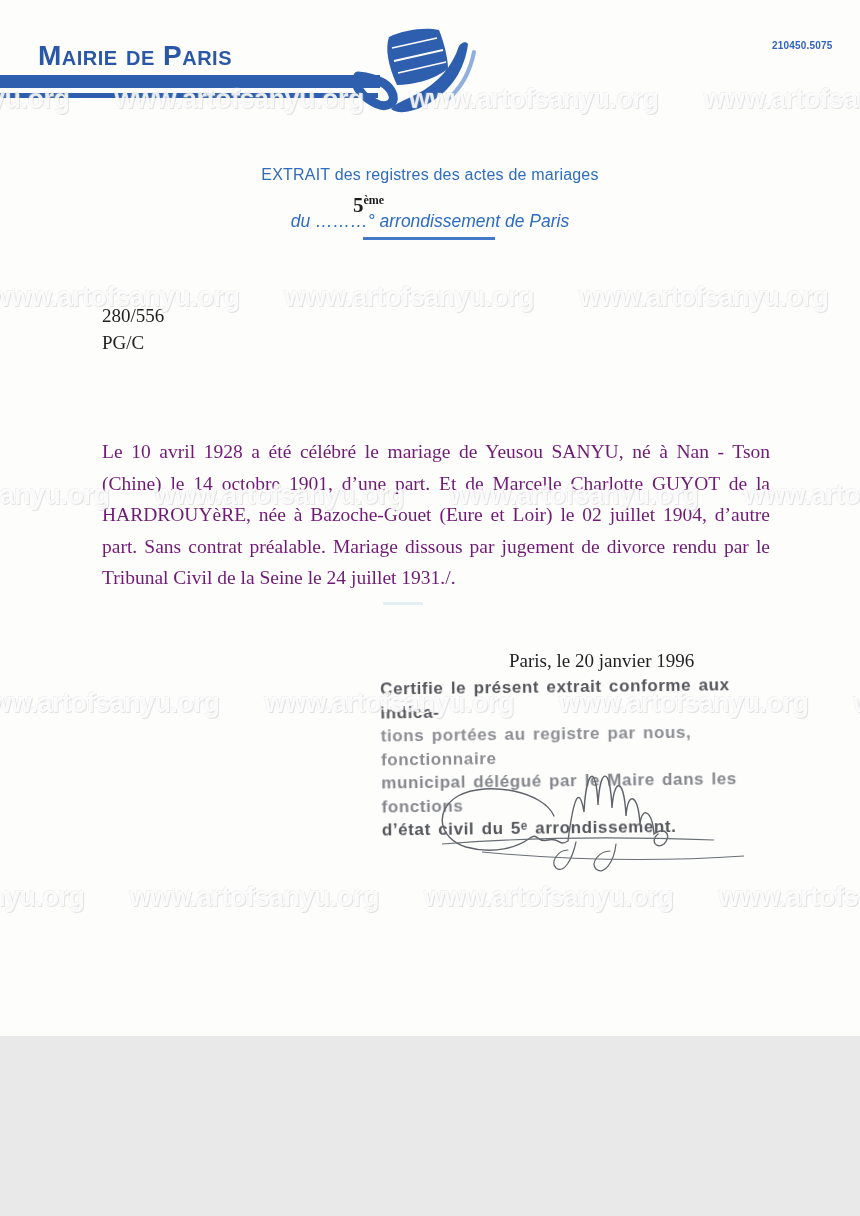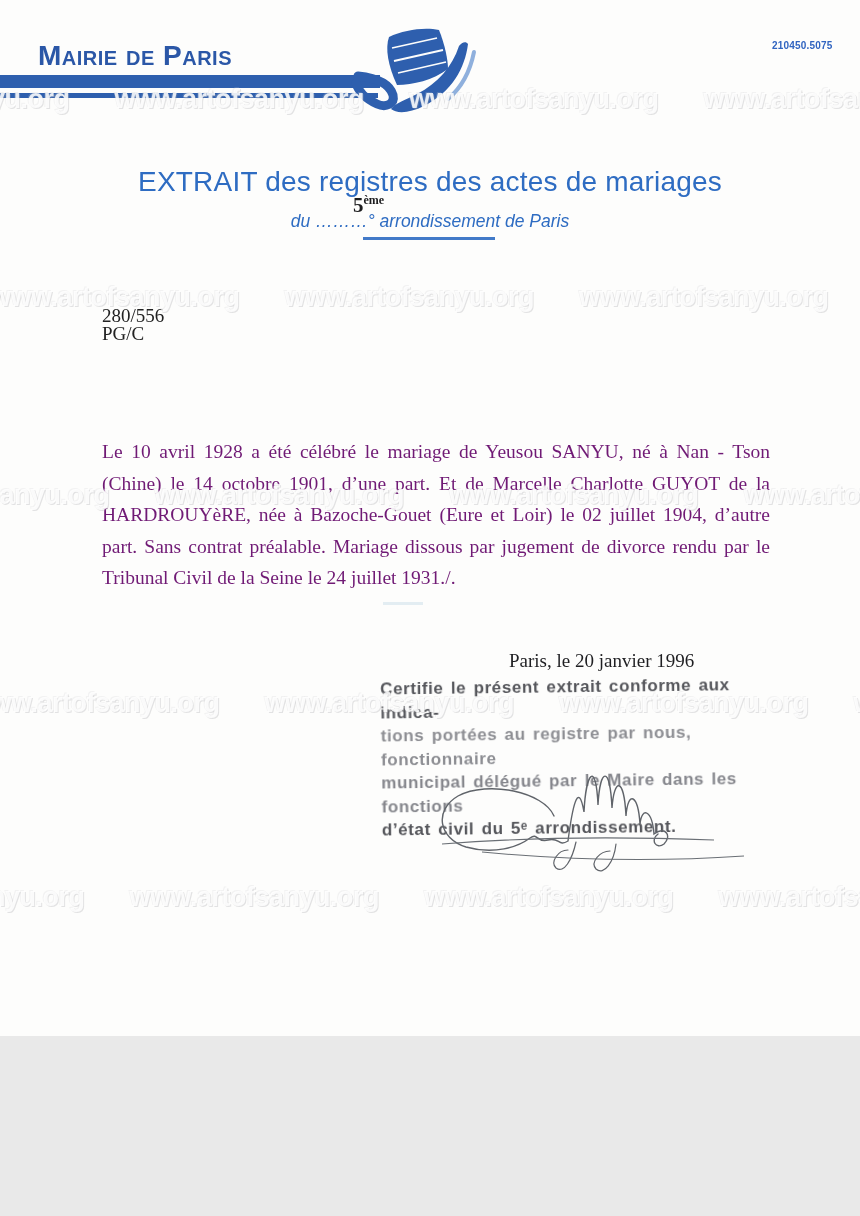--- a/index.html
+++ b/index.html
@@ -20,21 +20,21 @@
   }
   .doc-number{
     position:absolute;left:772px;top:40px;
     font-size:10px;font-weight:bold;color:#3064c0;letter-spacing:.2px;
   }
   .logo-svg{position:absolute;left:0;top:0;}
   
   .doc-title{
     position:absolute;left:0;top:166px;width:860px;
     text-align:center;
-    font-size:28px;font-weight:500;color:#2e6cc2;letter-spacing:.2px;
+    font-size:16px;font-weight:500;color:#2e6cc2;letter-spacing:.2px;
   }
   .arrondissement-no{
     position:absolute;left:353px;top:193px;
     font-family:"Liberation Serif",serif;
     font-size:21px;color:#1c1c1e;font-weight:bold;
   }
   .arrondissement-no sup{font-size:12px;}
   .doc-subtitle{
     position:absolute;left:0;top:211px;width:860px;
     text-align:center;
@@ -45,21 +45,21 @@
     position:absolute;left:363px;top:237px;width:132px;height:3px;
     background:#2e6cc2;opacity:.9;
   }
   
   .ref{
     position:absolute;left:102px;
     font-family:"Liberation Serif",serif;
     font-size:19px;color:#222;
   }
   .ref-number{top:305px;}
-  .ref-initials{top:323px;}
+  .ref-initials{top:332px;}
   
   .act-text{
     position:absolute;left:102px;top:436px;width:668px;
     font-family:"Liberation Serif",serif;
     font-size:19.5px;line-height:31.6px;color:#701a75;
     text-align:justify;
   }
   .section-divider{
     position:absolute;left:383px;top:602px;width:40px;height:3px;
     background:#e3edf2;

